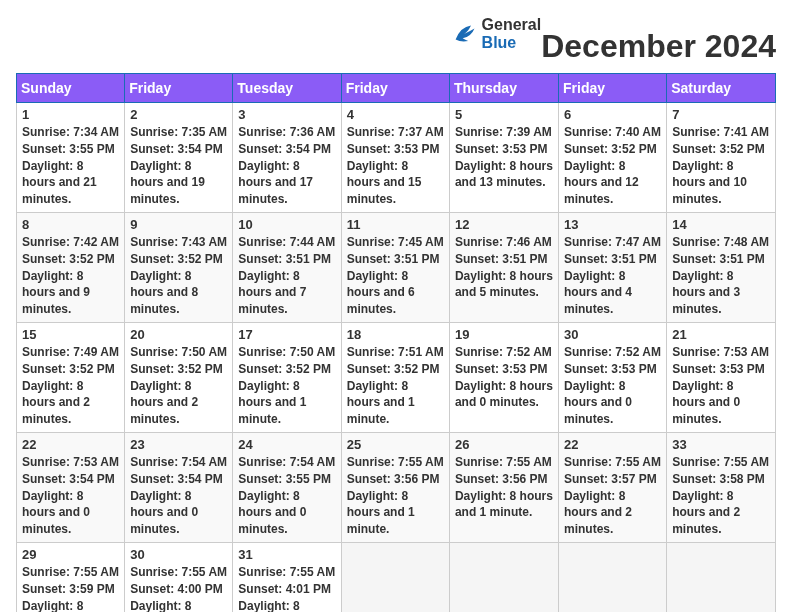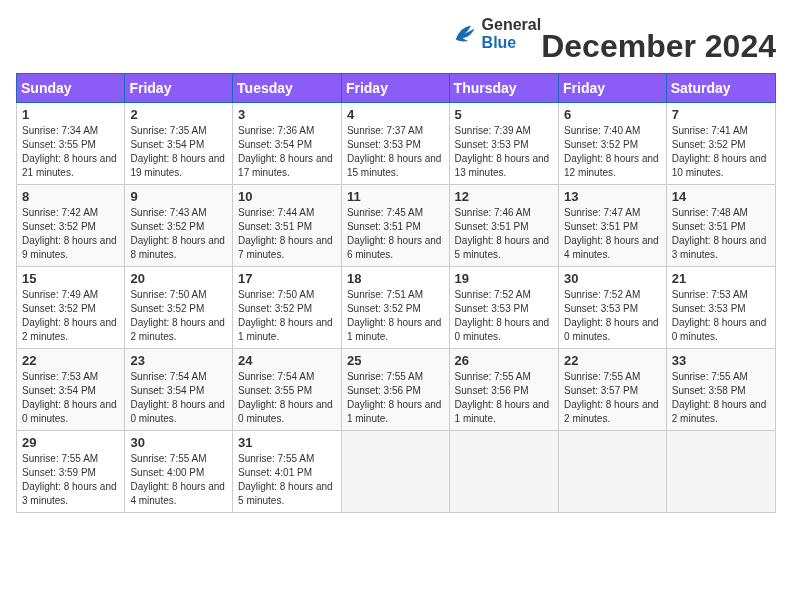--- a/index.html
+++ b/index.html
@@ -66,23 +66,24 @@
     .calendar tr:nth-child(even) td {
       background: #f9f9f9;
     }
     .day-num {
       font-size: 13px;
       font-weight: bold;
       display: block;
       margin-bottom: 2px;
     }
     .day-info {
-      font-size: 10px;
+      font-size: 12px;
       line-height: 1.4;
       color: #333;
+      font-weight: bold;
     }
     .empty-cell {
       background: #f5f5f5 !important;
     }
   </style>
 </head>
 <body>
 
 <div class="header">
   <div class="logo">

